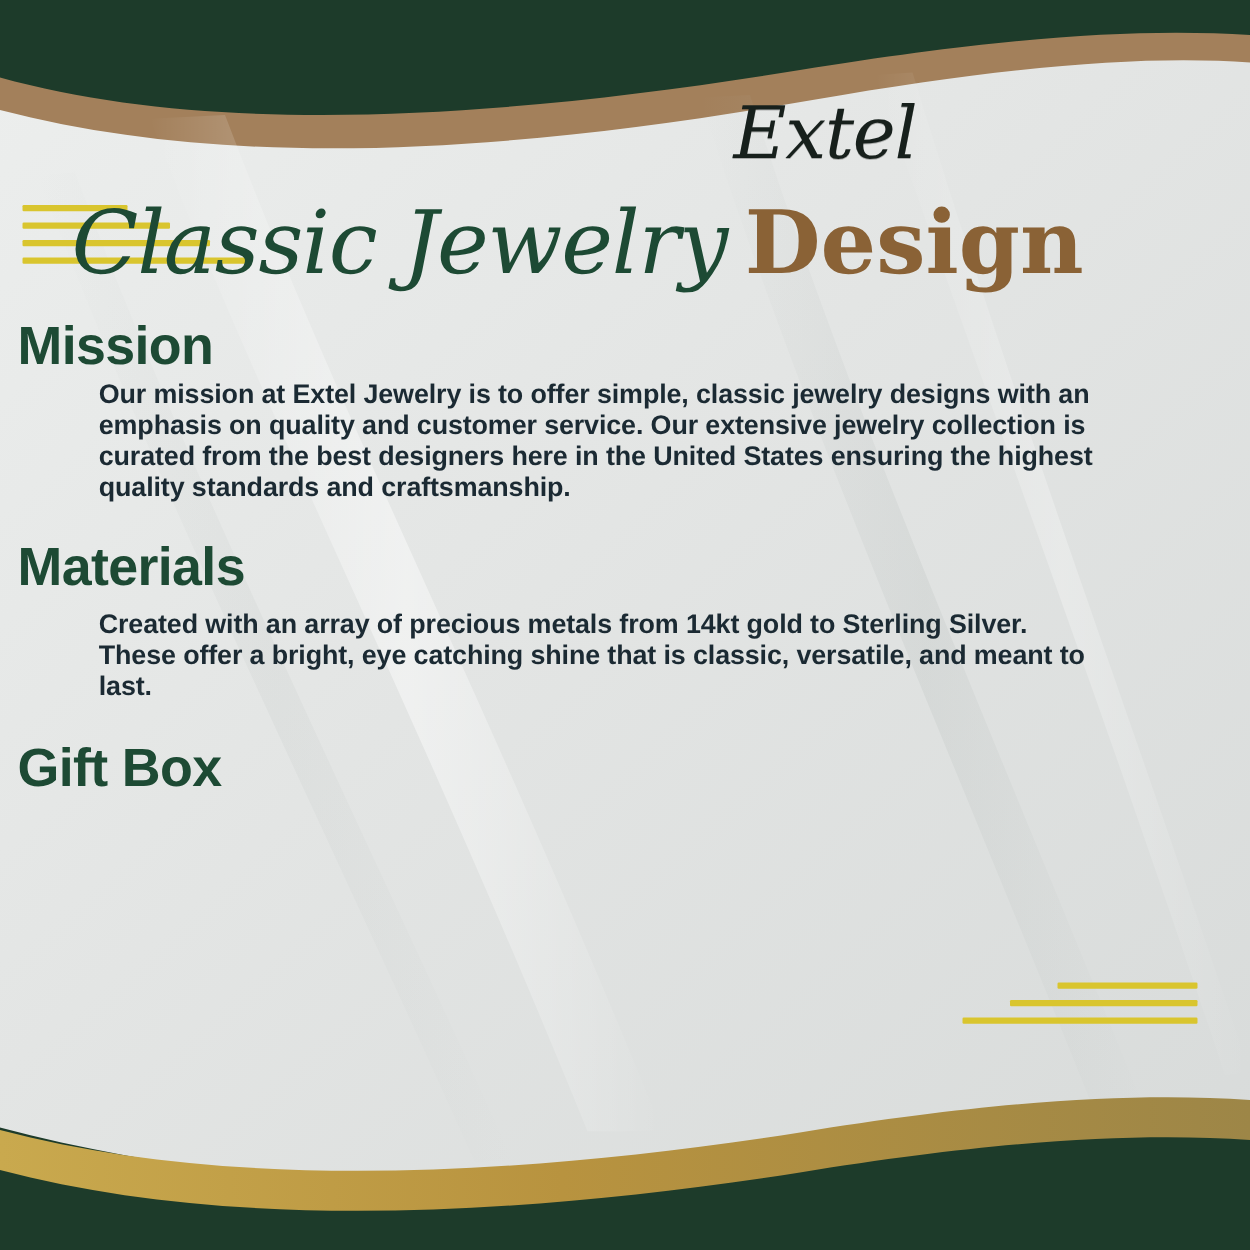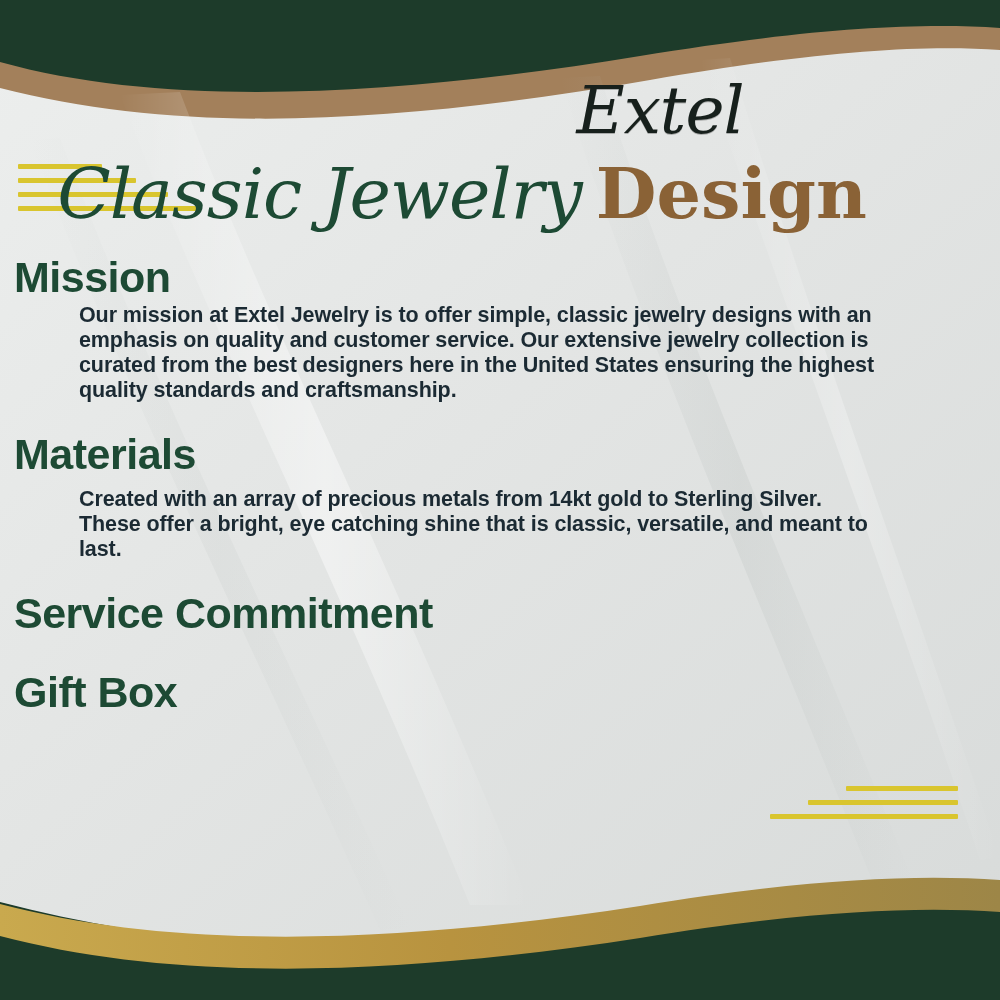--- a/index.html
+++ b/index.html
@@ -25,21 +25,21 @@
   .lines .ln{height:5px;background:#d9c52e;margin-bottom:9px;border-radius:1px;}
 
   
   .brand{
     position:absolute;top:72px;left:0;width:1000px;text-align:center;
     pointer-events:none;
   }
   .brand-text{
     font-family:"DejaVu Serif", serif;
     font-style:italic;
-    font-size:66px;
+    font-size:58px;
     color:#17201c;
     letter-spacing:-1px;
     display:inline-block;
     transform:translateX(160px);
     text-shadow:0 1px 0 rgba(0,0,0,.25);
   }
   .title-row{
     position:absolute;top:152px;left:0;width:924px;text-align:center;
   }
   .title-main{
@@ -165,21 +165,20 @@
       <div class="sec-head">Mission</div>
       <div class="sec-body s-mission">Our mission at Extel Jewelry is to offer simple, classic jewelry designs with an emphasis on quality and customer service. Our extensive jewelry collection is curated from the best designers here in the United States ensuring the highest quality standards and craftsmanship.</div>
     </div>
 
     <div class="section">
       <div class="sec-head s-materials">Materials</div>
       <div class="sec-body">Created with an array of precious metals from 14kt gold to Sterling Silver. These offer a bright, eye catching shine that is classic, versatile, and meant to last.</div>
     </div>
 
     <div class="section">
-      <div class="sec-head s-service">Service Commitment</div>
     </div>
 
     <div class="section">
       <div class="sec-head s-gift">Gift Box</div>
     </div>
 
   </div>
 
 </div>
 

